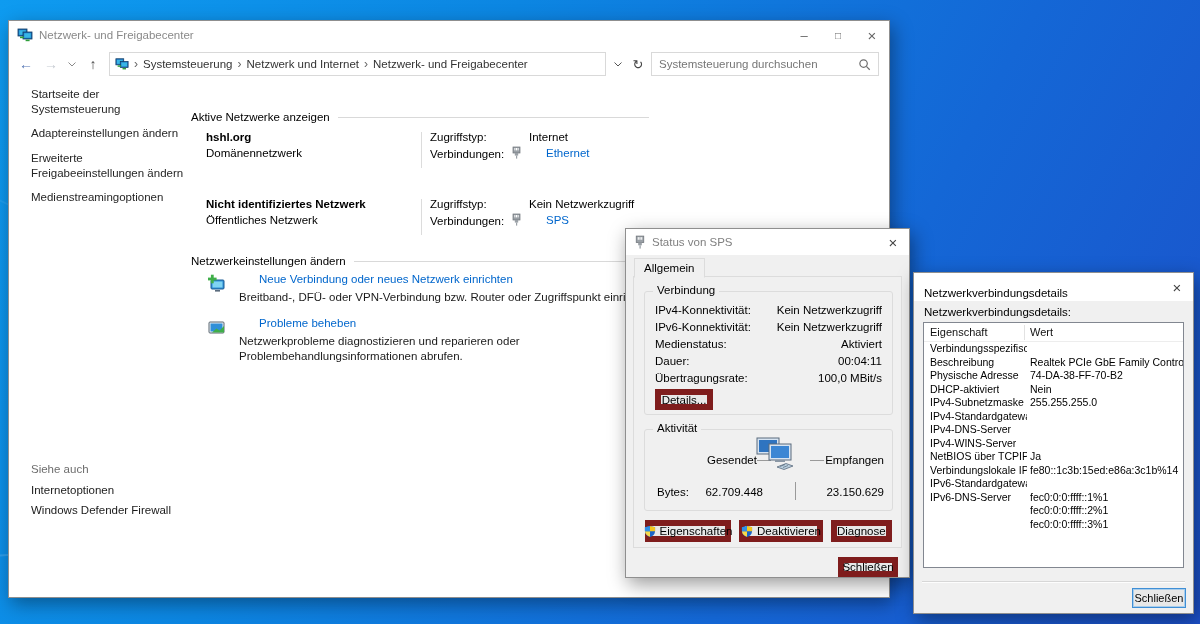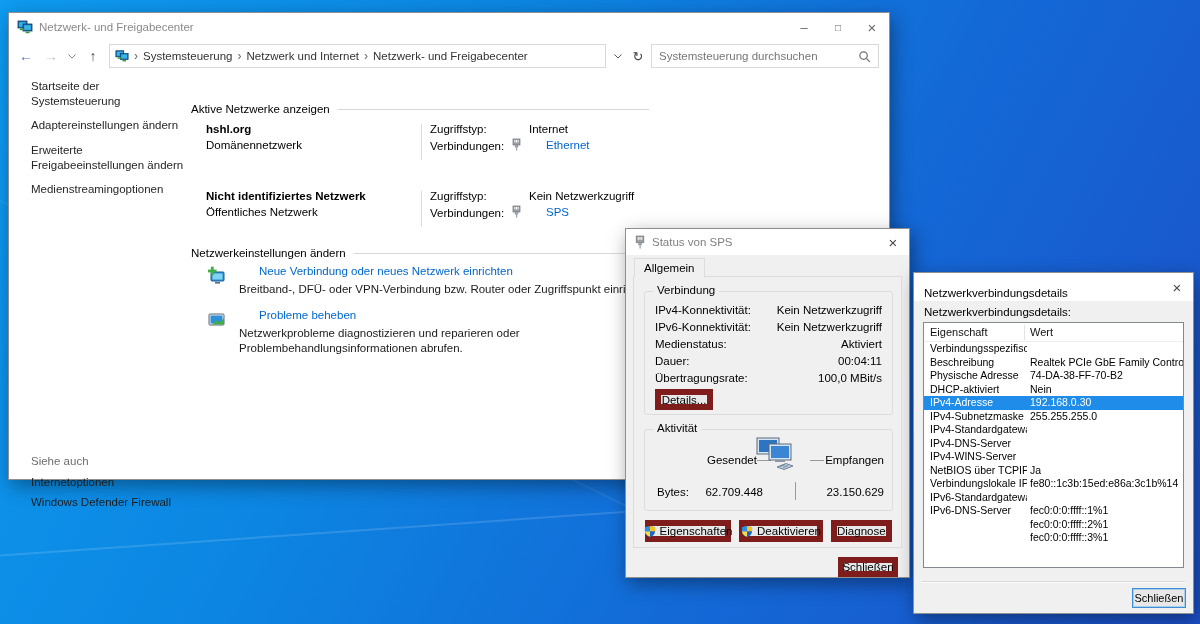--- a/index.html
+++ b/index.html
@@ -117,21 +117,21 @@
   svg { display:block; }
 </style>
 </head>
 <body>
 
 <div class="desktop">
   <div class="ray ray1"></div>
   <div class="ray ray2"></div>
 </div>
 
-<div class="window" style="left:8px; top:12px; width:882px; height:468px;">
+<div class="window" style="left:8px; top:20px; width:882px; height:578px;">
   <div class="titlebar">
     <span>
       <svg width="16" height="16" viewBox="0 0 16 16">
         <rect x="1" y="2" width="9" height="7" fill="#1e6eb8" stroke="#0c3a63" stroke-width="0.8"></rect>
         <rect x="2.2" y="3.2" width="6.6" height="4.6" fill="#37b6e6"></rect>
         <rect x="6" y="5" width="9" height="7" fill="#1e6eb8" stroke="#0c3a63" stroke-width="0.8"></rect>
         <rect x="7.2" y="6.2" width="6.6" height="4.6" fill="#37b6e6"></rect>
         <rect x="3" y="9.6" width="4" height="1.6" fill="#2e9e3a"></rect>
         <rect x="8.6" y="12.6" width="4" height="1.6" fill="#2e9e3a"></rect>
       </svg>
@@ -415,24 +415,20 @@
         <span class="v">Realtek PCIe GbE Family Controller</span>
       </div>
     <div class="lv-row">
         <span class="p">Physische Adresse</span>
         <span class="v">74-DA-38-FF-70-B2</span>
       </div>
     <div class="lv-row">
         <span class="p">DHCP-aktiviert</span>
         <span class="v">Nein</span>
       </div>
-    <div class="lv-row selected">
-        <span class="p">IPv4-Adresse</span>
-        <span class="v">192.168.0.30</span>
-      </div>
     <div class="lv-row">
         <span class="p">IPv4-Subnetzmaske</span>
         <span class="v">255.255.255.0</span>
       </div>
     <div class="lv-row">
         <span class="p">IPv4-Standardgateway</span>
         <span class="v"></span>
       </div>
     <div class="lv-row">
         <span class="p">IPv4-DNS-Server</span>

